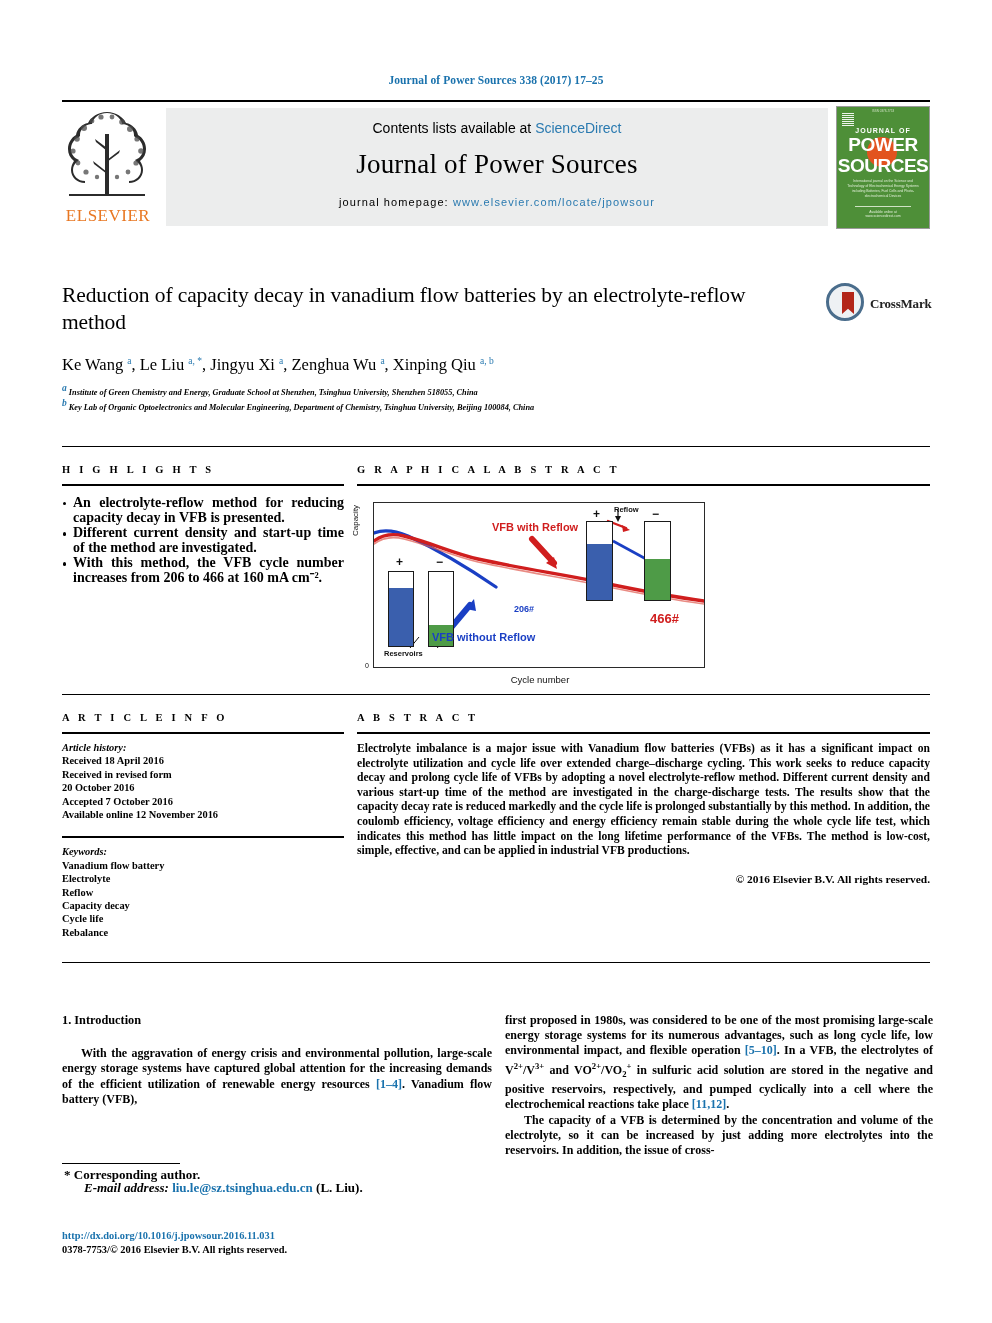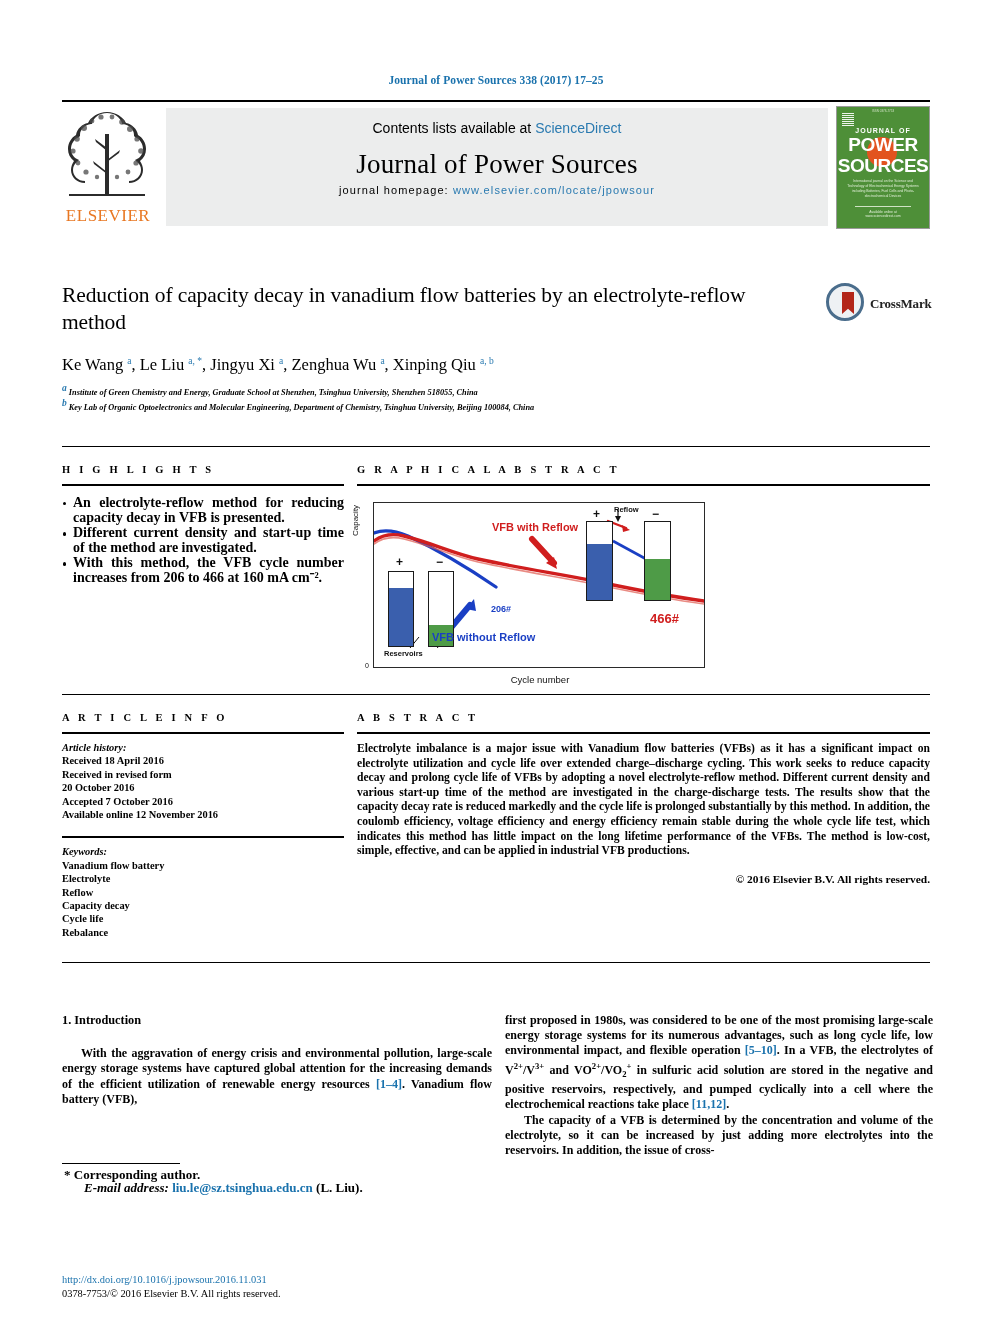--- a/index.html
+++ b/index.html
@@ -90,21 +90,21 @@
     color: #2a7ab0;
     text-decoration: none;
   }
   .journal-name {
     margin-top: 13px;
     font-family: "Liberation Serif", serif;
     font-size: 27px;
     letter-spacing: .2px;
   }
   .homepage {
-    margin-top: 4px;
+    margin-top: 16px;
     font-family: "Liberation Sans", sans-serif;
     font-size: 11px;
     letter-spacing: 1.1px;
   }
   .homepage .hp-url { color: #2a7ab0; }
   .cover {
     position: absolute;
     right: 0; top: 6px;
     width: 92px;
     height: 121px;
@@ -287,21 +287,21 @@
     position: absolute; left: 118px; top: 18px;
     font-family: "Liberation Sans", sans-serif;
     font-size: 11px; font-weight: bold; color: #d01e1e;
   }
   .lbl-without {
     position: absolute; left: 58px; top: 128px;
     font-family: "Liberation Sans", sans-serif;
     font-size: 11px; font-weight: bold; color: #1a3fc4;
   }
   .lbl-206 {
-    position: absolute; left: 117px; top: 101px;
+    position: absolute; left: 140px; top: 101px;
     font-family: "Liberation Sans", sans-serif;
     font-size: 9px; font-weight: bold; color: #1a3fc4;
   }
   .lbl-466 {
     position: absolute; left: 276px; top: 108px;
     font-family: "Liberation Sans", sans-serif;
     font-size: 13px; font-weight: bold; color: #d01e1e;
   }
   .lbl-reservoirs {
     position: absolute; left: 10px; top: 146px;
@@ -377,22 +377,21 @@
   .fn-rule { width: 118px; height: 1px; background: #000; margin-bottom: 5px; }
   .fn-ind { padding-left: 12px; text-indent: -12px; }
   .fn-ital { font-style: italic; }
   .pub-foot {
     position: absolute;
     left: 62px; top: 1229px;
     width: 430px;
     font-family: "Liberation Serif", serif;
     font-size: 10.4px;
     line-height: 14px;
-    font-weight: normal;
-    margin-top: 44px;
+    font-weight: bold;
   }
   .pub-foot .doi { color: #1a72ad; }
   sup.sm { font-size: .72em; }
   sub.sm { font-size: .72em; }
 </style>
 </head>
 <body>
 
 <div class="page">
 

